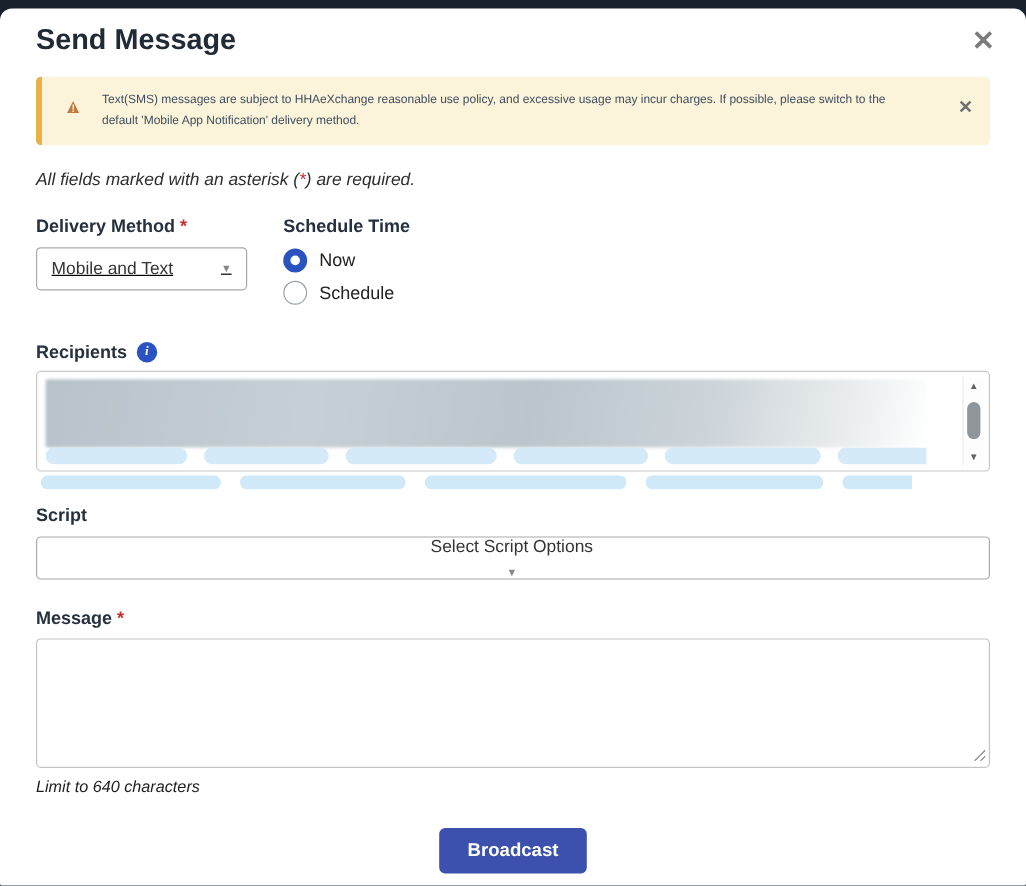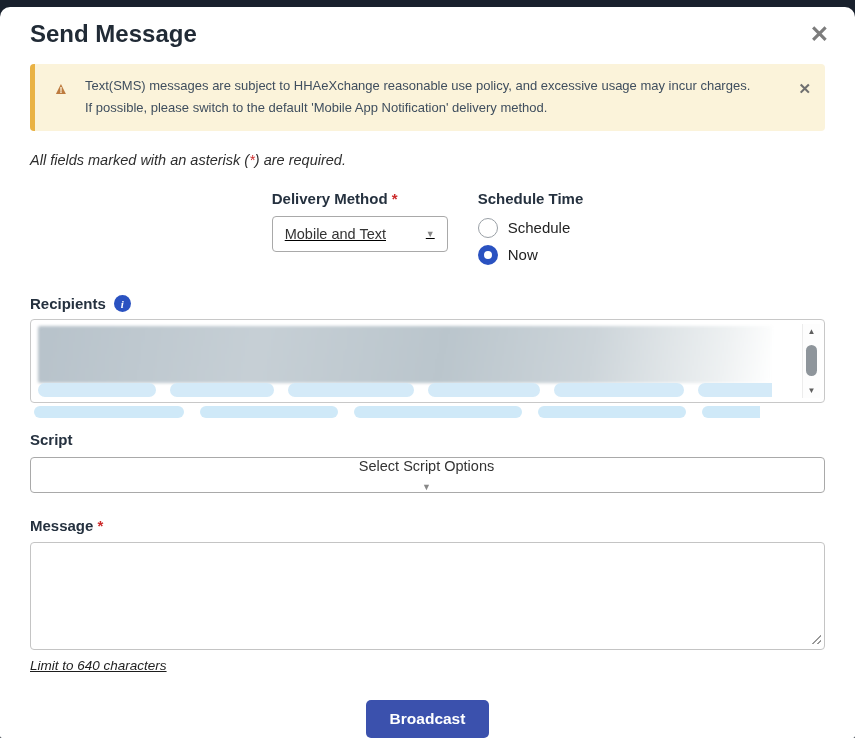--- a/index.html
+++ b/index.html
@@ -18,29 +18,29 @@
   .close-x{font-size:23px;color:#7c7c7c;font-weight:700;line-height:1;cursor:pointer;margin-top:3px;}
   
   .banner{
     margin:16px 30px 0 30px;background:#fbf3da;border-left:5px solid #e9b244;
     border-radius:4px;display:flex;align-items:flex-start;padding:11px 14px 11px 17px;gap:15px;
   }
   .warn-icon{position:relative;flex:0 0 auto;margin-top:6px;width:18px;height:16px;
     color:#bd7b3f;font-size:17px;line-height:16px;text-align:center;}
   .warn-icon::after{content:"!";position:absolute;left:0;right:0;top:4px;
     color:#fbf3da;font-size:9px;font-weight:700;line-height:10px;}
-  .banner-text{flex:1;font-size:13px;color:#3f4e5e;line-height:1.75;padding-right:28px;}
+  .banner-text{flex:1;font-size:10px;color:#3f4e5e;line-height:1.75;padding-right:28px;}
   .banner-close{flex:0 0 auto;font-size:15px;font-weight:700;color:#6f6f6f;margin-top:5px;cursor:pointer;}
   
   .note{margin:21px 30px 0;font-style:italic;font-size:14.5px;color:#2e2e2e;}
   .req{color:#cc2b2b;}
   
   .flabel{font-size:15px;font-weight:700;color:#25313f;}
   
-  .row{display:flex;margin:22px 30px 0;justify-content:center;}
+  .row{display:flex;margin:22px 30px 0;}
   .col-dm{width:206px;}
   .select-sm{
     width:176px;height:36px;margin-top:9px;border:1px solid #a9a9a9;border-radius:4px;
     box-sizing:border-box;display:flex;align-items:center;justify-content:space-between;
     padding:0 12px;background:#fff;cursor:pointer;text-decoration:underline;
   }
   .select-text{font-size:14.5px;color:#333;}
   .caret{font-size:9px;color:#888;}
   .radio-group{margin-top:7px;}
   .radio-row{display:flex;align-items:center;gap:10px;height:27px;cursor:pointer;}
@@ -89,21 +89,21 @@
   .msg-area{
     display:block;width:100%;height:108px;box-sizing:border-box;border:1px solid #c4c4c4;
     border-radius:4px;resize:none;outline:none;padding:8px 10px;font-family:"Liberation Sans", sans-serif;
     font-size:14px;color:#333;
   }
   .grip{
     position:absolute;right:4px;bottom:6px;width:10px;height:10px;
     background:
       linear-gradient(135deg,transparent 0 54%,#999 54% 62%,transparent 62% 78%,#999 78% 86%,transparent 86%);
   }
-  .limit-note{margin:8px 30px 0;font-style:italic;font-size:13.5px;color:#1e1e1e;text-decoration:underline;}
+  .limit-note{margin:8px 30px 0;font-style:italic;font-size:13.5px;color:#1e1e1e;}
   
   .btn-row{display:flex;justify-content:center;margin-top:27px;}
   .broadcast{
     background:#3b51ad;color:#fff;border:none;border-radius:5px;
     font-family:"Liberation Sans", sans-serif;font-size:15.5px;font-weight:700;
     padding:10px 24px;cursor:pointer;
   }
 </style>
 </head>
 <body>
@@ -128,26 +128,26 @@
       <div class="flabel"><span>Delivery Method</span> <span class="req">*</span></div>
       <div class="select-sm">
         <span class="select-text">Mobile and Text</span>
         <span class="caret">▼</span>
       </div>
     </div>
     <div class="col-dt">
       <div class="flabel">Schedule Time</div>
       <div class="radio-group">
         <div class="radio-row">
+          <span class="radio on"></span>
+          <span class="radio-label">Now</span>
+        </div>
+        <div class="radio-row">
           <span class="radio off"></span>
           <span class="radio-label">Schedule</span>
-        </div>
-        <div class="radio-row">
-          <span class="radio on"></span>
-          <span class="radio-label">Now</span>
         </div>
       </div>
     </div>
   </div>
 
   <div class="recip-label-row">
     <span class="flabel">Recipients</span>
     <span class="info-icon">i</span>
   </div>
 

